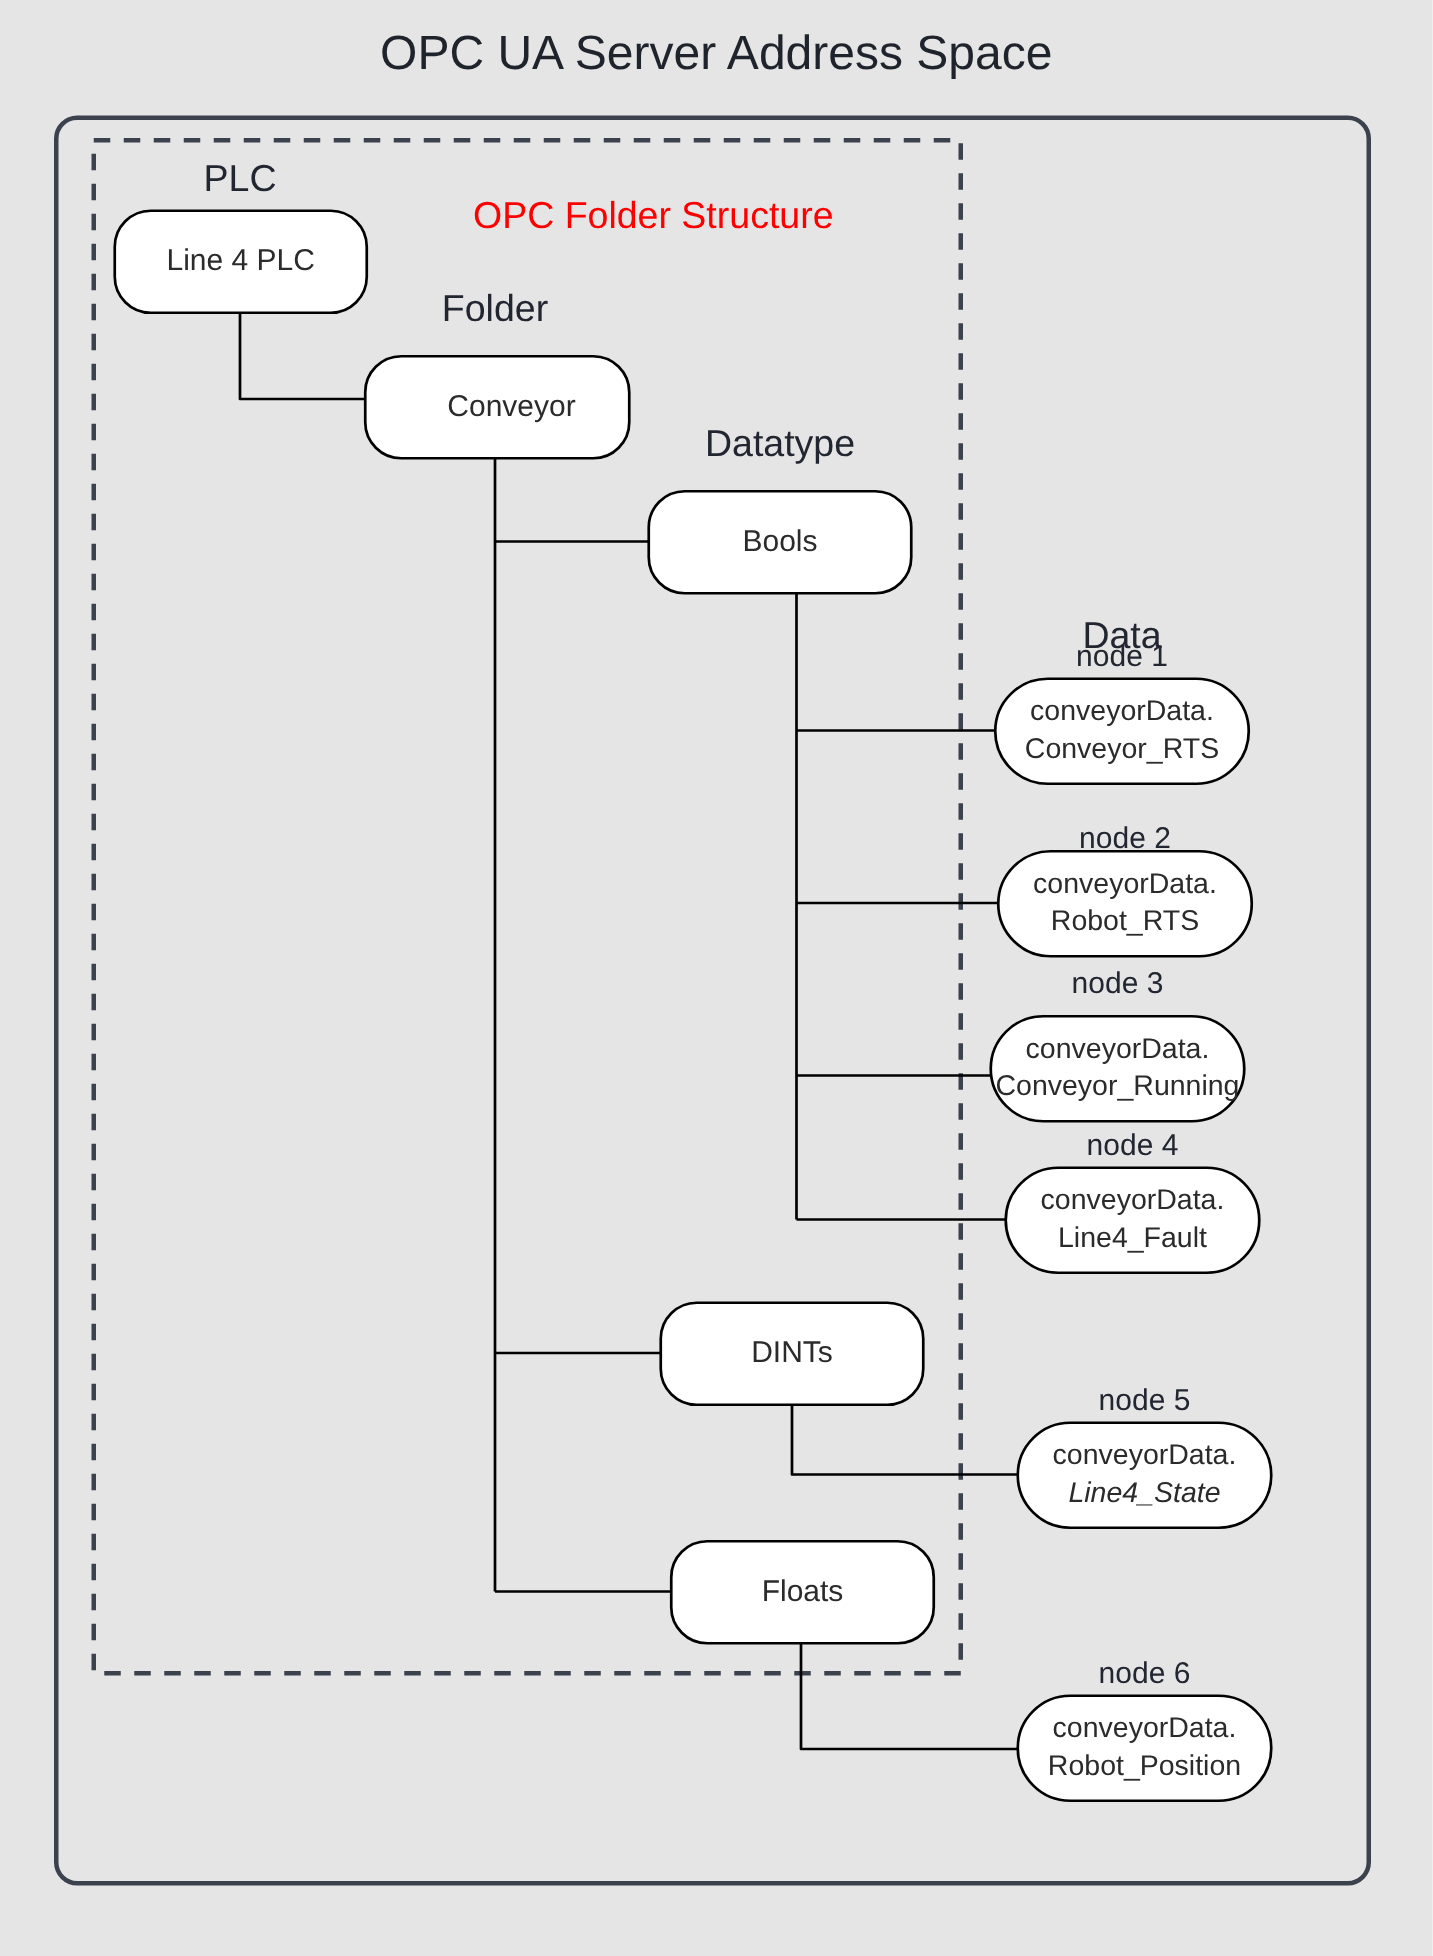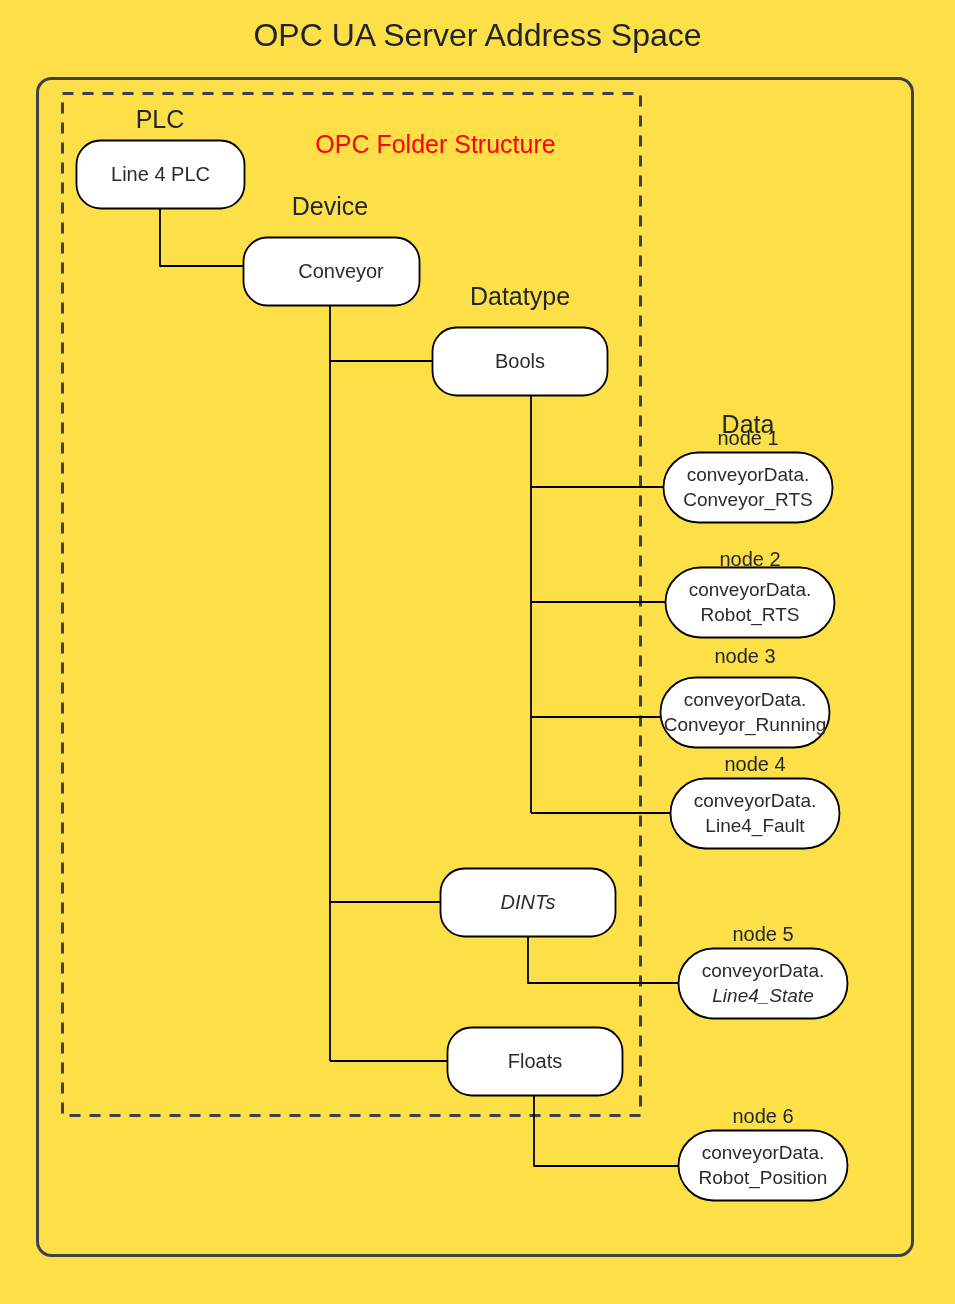--- a/index.html
+++ b/index.html
@@ -11,21 +11,21 @@
   body {
     font-family: "Liberation Sans", sans-serif;
     width: 955px;
     height: 1304px;
     overflow: hidden;
   }
   #canvas {
     position: relative;
     width: 955px;
     height: 1304px;
-    background: #fde047;
+    background: #e5e5e5;
   }
   #diagram-svg {
     position: absolute;
     left: 0;
     top: 0;
     width: 955px;
     height: 1304px;
   }
   .diagram-title {
     position: absolute;
@@ -133,35 +133,35 @@
       <rect x="665.5" y="567.5" width="169" height="70" rx="35" ry="35"></rect>
       <rect x="660.5" y="677.5" width="169" height="70" rx="35" ry="35"></rect>
       <rect x="670.5" y="778.5" width="169" height="70" rx="35" ry="35"></rect>
       <rect x="678.5" y="948.5" width="169" height="70" rx="35" ry="35"></rect>
       <rect x="678.5" y="1130.5" width="169" height="70" rx="35" ry="35"></rect>
     </g>
   </svg>
 
   <div class="group-label" style="left:105px; top:105px; width:110px;">PLC</div>
 
-  <div class="group-label" style="left:255px; top:192px; width:150px;">Device</div>
+  <div class="group-label" style="left:255px; top:192px; width:150px;">Folder</div>
 
   <div class="group-label" style="left:445px; top:282px; width:150px;">Datatype</div>
 
   <div class="group-label" style="left:678px; top:374px; width:140px;margin-top:36px;">Data</div>
 
   <div class="structure-label" style="left:268px; top:130px; width:335px;">OPC Folder Structure</div>
 
   <div class="box-text" style="left:76px; top:163px; width:169px;">Line 4 PLC</div>
 
   <div class="box-text" style="left:243px; top:260px; width:196px;">Conveyor</div>
 
   <div class="box-text" style="left:432px; top:350px; width:176px;">Bools</div>
 
-  <div class="box-text" style="left:440px; top:891px; width:176px;font-style:italic;">DINTs</div>
+  <div class="box-text" style="left:440px; top:891px; width:176px;">DINTs</div>
 
   <div class="box-text" style="left:447px; top:1050px; width:176px;">Floats</div>
 
   <div class="node-caption" style="left:688px; top:427px; width:120px;">node 1</div>
   <div class="node-caption" style="left:690px; top:537px; width:120px;margin-top:11px;">node 2</div>
   <div class="node-caption" style="left:685px; top:645px; width:120px;">node 3</div>
   <div class="node-caption" style="left:695px; top:753px; width:120px;">node 4</div>
   <div class="node-caption" style="left:703px; top:923px; width:120px;">node 5</div>
   <div class="node-caption" style="left:703px; top:1105px; width:120px;">node 6</div>
 

